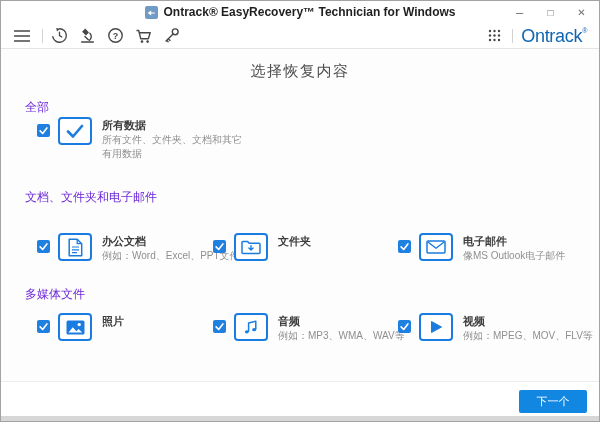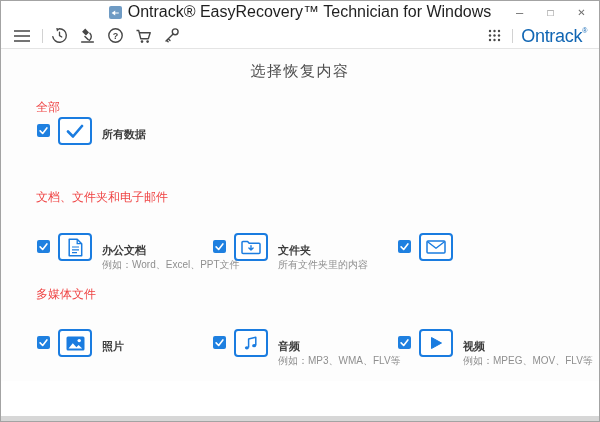--- a/index.html
+++ b/index.html
@@ -1,46 +1,46 @@
 <!DOCTYPE html>
 <html style="--accent-blue: #1287e2; --checkbox-blue: #1f80e0; --icon-blue: #1a7ce0; --brand-blue: #1166b3;"><head>
 <meta charset="utf-8">
 <style>
   html,body{margin:0;padding:0;background:#eaeaea;font-family:"Liberation Sans","DejaVu Sans",sans-serif;}
   .window{position:relative;width:600px;height:422px;background:#fff;border:1px solid #a3a3a3;box-sizing:border-box;overflow:hidden;}
 
   
   .titlebar{position:absolute;top:0;left:0;right:0;height:22px;background:#fff;border-bottom:1px solid #efefef;}
   .title-group{position:absolute;left:0;right:0;top:0;height:22px;display:flex;align-items:center;justify-content:center;gap:6px;}
-  .window-title{font-size:16px;font-weight:400;color:#1f1f1f;}
+  .window-title{font-size:12px;font-weight:700;color:#1f1f1f;}
   .win-controls{position:absolute;right:2px;top:0;height:22px;display:flex;align-items:center;z-index:2;}
   .win-btn{width:31px;height:22px;display:flex;align-items:center;justify-content:center;color:#6f6f6f;background:none;border:none;padding:0;font-family:inherit;cursor:default;}
   .win-btn.min{font-size:13px;}
   .win-btn.max{font-size:10px;}
   .win-btn.close{font-size:10px;}
 
   
   .toolbar{position:absolute;top:22px;left:0;right:0;height:26px;background:#fff;border-bottom:1px solid #e4e4e4;display:flex;align-items:center;padding:0 12px;box-sizing:border-box;}
   .tb-btn{display:flex;align-items:center;justify-content:center;background:none;border:none;padding:0;margin-right:11px;color:#474747;cursor:default;}
   .tb-sep{width:1px;height:14px;background:#d2d2d2;margin:0 8px 0 0;}
   .tb-right{margin-left:auto;display:flex;align-items:center;}
   .brand{font-size:18px;color:var(--brand-blue,#1166b3);font-weight:500;letter-spacing:-0.3px;line-height:1;}
   .brand sup{font-size:7px;vertical-align:9px;}
 
   
   .content{position:absolute;top:48px;left:0;right:0;height:332px;background:#fdfdfd;}
   .page-title{position:absolute;top:13px;left:0;width:100%;text-align:center;font-size:15px;font-weight:500;color:#4f4f4f;letter-spacing:1.5px;}
-  .sec-label{position:absolute;left:35px;font-size:12px;color:#ef4444;}
+  .sec-label{position:absolute;left:24px;font-size:12px;color:#6d28d9;}
   .sec1-label{top:50px;} .sec2-label{top:140px;} .sec3-label{top:237px;text-align:right;}
   .item{position:absolute;display:flex;align-items:flex-start;}
-  .r1 .item{top:68px;} .r2 .item{top:184px;} .r3 .item{top:280px;}
+  .r1 .item{top:68px;} .r2 .item{top:184px;} .r3 .item{top:264px;}
   .c1{left:36px;} .c2{left:212px;} .c3{left:397px;}
   .cb{flex:0 0 13px;width:13px;height:13px;margin-top:7px;background:var(--checkbox-blue,#1f80e0);border-radius:2px;display:flex;align-items:center;justify-content:center;}
   .iconbox{width:34px;height:28px;box-sizing:border-box;border:2px solid var(--icon-blue,#1a7ce0);border-radius:4px;background:#fff;margin-left:8px;display:flex;align-items:center;justify-content:center;color:var(--icon-blue,#1a7ce0);}
-  .itext{margin-left:10px;margin-top:10px;}
+  .itext{margin-left:10px;margin-top:1px;}
   .ititle{font-size:11px;font-weight:700;color:#3d3d3d;line-height:14px;}
   .idesc{font-size:10px;color:#8f8f8f;line-height:13.5px;white-space:pre-line;margin-top:1px;}
 
   
   .footer{position:absolute;top:380px;left:0;right:0;height:37px;background:#fff;border-top:1px solid #ececec;}
   .next-btn{position:absolute;right:12px;top:8px;width:68px;height:23px;background:var(--accent-blue,#1287e2);color:#fff;font-size:11px;border:none;border-radius:2px;display:flex;align-items:center;justify-content:center;font-family:inherit;cursor:default;}
   .bottom-strip{position:absolute;left:0;right:0;bottom:0;height:5px;background:#d7d7d7;}
 
   svg{display:block;}
 </style>
@@ -137,20 +137,22 @@
               <path d="M2.5 7l3 3 5-6.5" fill="none" stroke="#fff" stroke-width="1.9" stroke-linecap="round" stroke-linejoin="round"></path>
             </svg>
         </span>
         <span class="iconbox">
           <svg width="18" height="14" viewBox="0 0 18 14">
               <path d="M2 7.5L7 12.5 16 2" fill="none" stroke="currentColor" stroke-width="2.6" stroke-linecap="round" stroke-linejoin="round"></path>
             </svg>
         </span>
         <span class="itext">
           <div class="ititle">所有数据</div>
+          <div class="idesc">所有文件、文件夹、文档和其它
+有用数据</div>
         </span>
       </div>
     </div>
 
     <div class="sec-label sec2-label">文档、文件夹和电子邮件</div>
     <div class="r2">
       <div class="item c1">
         <span class="cb">
           <svg width="11" height="11" viewBox="0 0 13 13">
               <path d="M2.5 7l3 3 5-6.5" fill="none" stroke="#fff" stroke-width="1.9" stroke-linecap="round" stroke-linejoin="round"></path>
@@ -175,34 +177,37 @@
             </svg>
         </span>
         <span class="iconbox">
           <svg width="20" height="15" viewBox="0 0 20 15">
             <path d="M1 12.6V2.4a1 1 0 0 1 1-1h4.6L8.2 3.3H18a1 1 0 0 1 1 1v8.3a1 1 0 0 1-1 1H2a1 1 0 0 1-1-1z" fill="none" stroke="currentColor" stroke-width="1.5" stroke-linejoin="round"></path>
             <path d="M10 5.6v4.4M7.9 8l2.1 2.1L12.1 8" fill="none" stroke="currentColor" stroke-width="1.4" stroke-linecap="round" stroke-linejoin="round"></path>
           </svg>
         </span>
         <span class="itext">
           <div class="ititle">文件夹</div>
-          <div class="idesc">所有文件夹里的内容</div>
         </span>
       </div>
       <div class="item c3">
         <span class="cb">
           <svg width="11" height="11" viewBox="0 0 13 13">
               <path d="M2.5 7l3 3 5-6.5" fill="none" stroke="#fff" stroke-width="1.9" stroke-linecap="round" stroke-linejoin="round"></path>
             </svg>
         </span>
         <span class="iconbox">
           <svg width="20" height="14" viewBox="0 0 20 14">
             <rect x="1" y="1" width="18" height="12" rx="1" fill="none" stroke="currentColor" stroke-width="1.5"></rect>
             <path d="M1.6 1.8L10 8.3l8.4-6.5" fill="none" stroke="currentColor" stroke-width="1.4" stroke-linejoin="round"></path>
           </svg>
+        </span>
+        <span class="itext">
+          <div class="ititle">电子邮件</div>
+          <div class="idesc">像MS Outlook电子邮件</div>
         </span>
       </div>
     </div>
 
     <div class="sec-label sec3-label">多媒体文件</div>
     <div class="r3">
       <div class="item c1">
         <span class="cb">
           <svg width="11" height="11" viewBox="0 0 13 13">
               <path d="M2.5 7l3 3 5-6.5" fill="none" stroke="#fff" stroke-width="1.9" stroke-linecap="round" stroke-linejoin="round"></path>
@@ -227,21 +232,21 @@
         </span>
         <span class="iconbox">
           <svg width="16" height="16" viewBox="0 0 16 16">
             <path d="M5.6 12.6V4l7.2-1.7v8.2" fill="none" stroke="currentColor" stroke-width="1.5" stroke-linejoin="round"></path>
             <ellipse cx="3.9" cy="12.8" rx="2" ry="1.6" fill="currentColor"></ellipse>
             <ellipse cx="11.1" cy="10.7" rx="2" ry="1.6" fill="currentColor"></ellipse>
           </svg>
         </span>
         <span class="itext">
           <div class="ititle">音频</div>
-          <div class="idesc">例如：MP3、WMA、FLV等</div>
+          <div class="idesc">例如：MP3、WMA、WAV等</div>
         </span>
       </div>
       <div class="item c3">
         <span class="cb">
           <svg width="11" height="11" viewBox="0 0 13 13">
               <path d="M2.5 7l3 3 5-6.5" fill="none" stroke="#fff" stroke-width="1.9" stroke-linecap="round" stroke-linejoin="round"></path>
             </svg>
         </span>
         <span class="iconbox">
           <svg width="13" height="14" viewBox="0 0 13 14">
@@ -249,15 +254,18 @@
           </svg>
         </span>
         <span class="itext">
           <div class="ititle">视频</div>
           <div class="idesc">例如：MPEG、MOV、FLV等</div>
         </span>
       </div>
     </div>
   </div>
 
+  <div class="footer">
+    <button class="next-btn">下一个</button>
+  </div>
   <div class="bottom-strip"></div>
 
 </div>
 
 </body></html>

